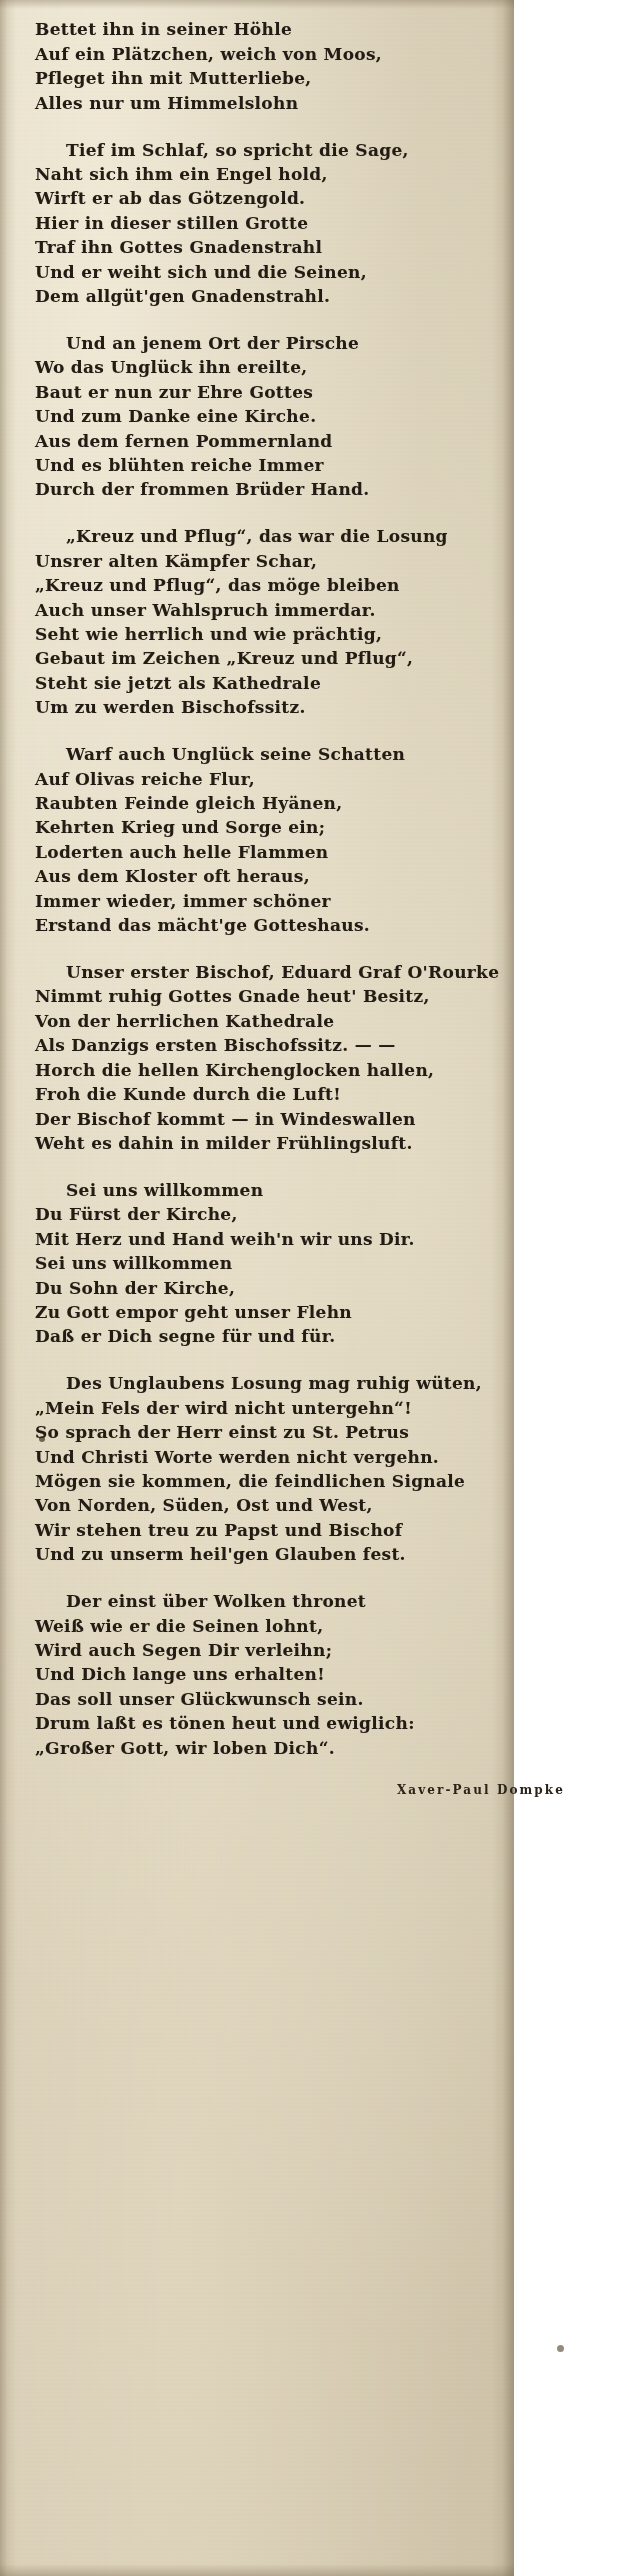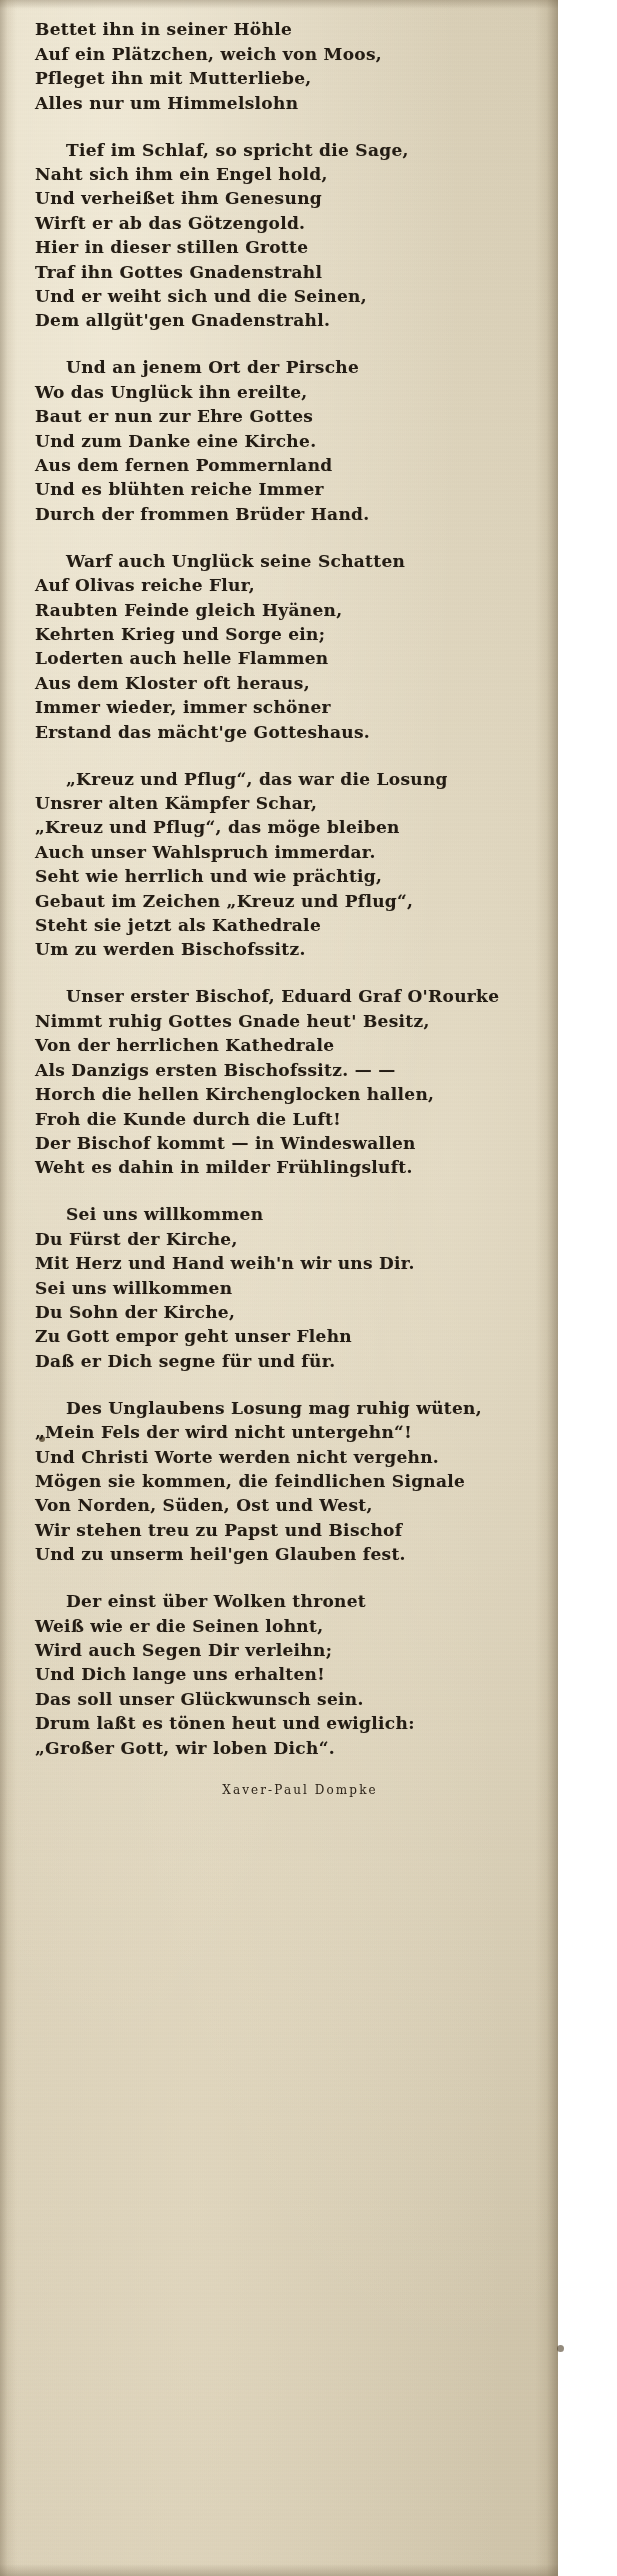--- a/index.html
+++ b/index.html
@@ -10,21 +10,21 @@
   body {
     width: 618px;
     height: 2576px;
     position: relative;
     overflow: hidden;
   }
   .page {
     position: absolute;
     left: 0;
     top: 0;
-    width: 558px;
+    width: 514px;
     height: 2576px;
     background: #d8cfb8;
     background-image:
       radial-gradient(ellipse at 20% 10%, rgba(255,250,235,0.55), rgba(255,250,235,0) 55%),
       radial-gradient(ellipse at 80% 45%, rgba(250,243,225,0.40), rgba(250,243,225,0) 60%),
       radial-gradient(ellipse at 35% 85%, rgba(236,226,203,0.45), rgba(236,226,203,0) 60%),
       linear-gradient(100deg, #e2d9c2 0%, #dad0b8 35%, #d6ccb3 62%, #cfc4aa 100%);
     box-sizing: border-box;
   }
   
@@ -87,24 +87,24 @@
     letter-spacing: 0.3px;
     white-space: pre;
     font-weight: 600;
     text-shadow: 0 0 0.7px rgba(60,45,25,0.22);
   }
   .line.indent {
     padding-left: 31px;
   }
   .signature {
     margin-top: 17.3px;
-    text-align: center;
+    text-align: right;
     font-size: 12px;
     letter-spacing: 2.1px;
-    font-weight: 400;
+    font-weight: 700;
     color: #2b2218;
     padding-right: 27px;
   }
   .blot {
     position: absolute;
     width: 6px;
     height: 6px;
     border-radius: 50%;
     background: #4c3d26;
     opacity: 0.75;
@@ -128,57 +128,56 @@
   <div class="column" id="poem-column">
       <div class="stanza">
         <div class="line">Bettet ihn in seiner Höhle</div>
         <div class="line">Auf ein Plätzchen, weich von Moos,</div>
         <div class="line">Pfleget ihn mit Mutterliebe,</div>
         <div class="line">Alles nur um Himmelslohn</div>
       </div>
       <div class="stanza">
         <div class="line indent">Tief im Schlaf, so spricht die Sage,</div>
         <div class="line">Naht sich ihm ein Engel hold,</div>
-        <div class="line">Und verheißet ihm Genesung</div>
         <div class="line">Wirft er ab das Götzengold.</div>
         <div class="line">Hier in dieser stillen Grotte</div>
         <div class="line">Traf ihn Gottes Gnadenstrahl</div>
         <div class="line">Und er weiht sich und die Seinen,</div>
         <div class="line">Dem allgüt'gen Gnadenstrahl.</div>
       </div>
       <div class="stanza">
         <div class="line indent">Und an jenem Ort der Pirsche</div>
         <div class="line">Wo das Unglück ihn ereilte,</div>
         <div class="line">Baut er nun zur Ehre Gottes</div>
         <div class="line">Und zum Danke eine Kirche.</div>
         <div class="line">Aus dem fernen Pommernland</div>
         <div class="line">Und es blühten reiche Immer</div>
         <div class="line">Durch der frommen Brüder Hand.</div>
+      </div>
+      <div class="stanza">
+        <div class="line indent">„Kreuz und Pflug“, das war die Losung</div>
+        <div class="line">Unsrer alten Kämpfer Schar,</div>
+        <div class="line">„Kreuz und Pflug“, das möge bleiben</div>
+        <div class="line">Auch unser Wahlspruch immerdar.</div>
+        <div class="line">Seht wie herrlich und wie prächtig,</div>
+        <div class="line">Gebaut im Zeichen „Kreuz und Pflug“,</div>
+        <div class="line">Steht sie jetzt als Kathedrale</div>
+        <div class="line">Um zu werden Bischofssitz.</div>
       </div>
       <div class="stanza">
         <div class="line indent">Warf auch Unglück seine Schatten</div>
         <div class="line">Auf Olivas reiche Flur,</div>
         <div class="line">Raubten Feinde gleich Hyänen,</div>
         <div class="line">Kehrten Krieg und Sorge ein;</div>
         <div class="line">Loderten auch helle Flammen</div>
         <div class="line">Aus dem Kloster oft heraus,</div>
         <div class="line">Immer wieder, immer schöner</div>
         <div class="line">Erstand das mächt'ge Gotteshaus.</div>
       </div>
       <div class="stanza">
-        <div class="line indent">„Kreuz und Pflug“, das war die Losung</div>
-        <div class="line">Unsrer alten Kämpfer Schar,</div>
-        <div class="line">„Kreuz und Pflug“, das möge bleiben</div>
-        <div class="line">Auch unser Wahlspruch immerdar.</div>
-        <div class="line">Seht wie herrlich und wie prächtig,</div>
-        <div class="line">Gebaut im Zeichen „Kreuz und Pflug“,</div>
-        <div class="line">Steht sie jetzt als Kathedrale</div>
-        <div class="line">Um zu werden Bischofssitz.</div>
-      </div>
-      <div class="stanza">
         <div class="line indent">Unser erster Bischof, Eduard Graf O'Rourke</div>
         <div class="line">Nimmt ruhig Gottes Gnade heut' Besitz,</div>
         <div class="line">Von der herrlichen Kathedrale</div>
         <div class="line">Als Danzigs ersten Bischofssitz. — —</div>
         <div class="line">Horch die hellen Kirchenglocken hallen,</div>
         <div class="line">Froh die Kunde durch die Luft!</div>
         <div class="line">Der Bischof kommt — in Windeswallen</div>
         <div class="line">Weht es dahin in milder Frühlingsluft.</div>
       </div>
       <div class="stanza">
@@ -186,20 +185,21 @@
         <div class="line">Du Fürst der Kirche,</div>
         <div class="line">Mit Herz und Hand weih'n wir uns Dir.</div>
         <div class="line">Sei uns willkommen</div>
         <div class="line">Du Sohn der Kirche,</div>
         <div class="line">Zu Gott empor geht unser Flehn</div>
         <div class="line">Daß er Dich segne für und für.</div>
       </div>
       <div class="stanza">
         <div class="line indent">Des Unglaubens Losung mag ruhig wüten,</div>
         <div class="line">„Mein Fels der wird nicht untergehn“!</div>
+        <div class="line">So sprach der Herr einst zu St. Petrus</div>
         <div class="line">Und Christi Worte werden nicht vergehn.</div>
         <div class="line">Mögen sie kommen, die feindlichen Signale</div>
         <div class="line">Von Norden, Süden, Ost und West,</div>
         <div class="line">Wir stehen treu zu Papst und Bischof</div>
         <div class="line">Und zu unserm heil'gen Glauben fest.</div>
       </div>
       <div class="stanza">
         <div class="line indent">Der einst über Wolken thronet</div>
         <div class="line">Weiß wie er die Seinen lohnt,</div>
         <div class="line">Wird auch Segen Dir verleihn;</div>

